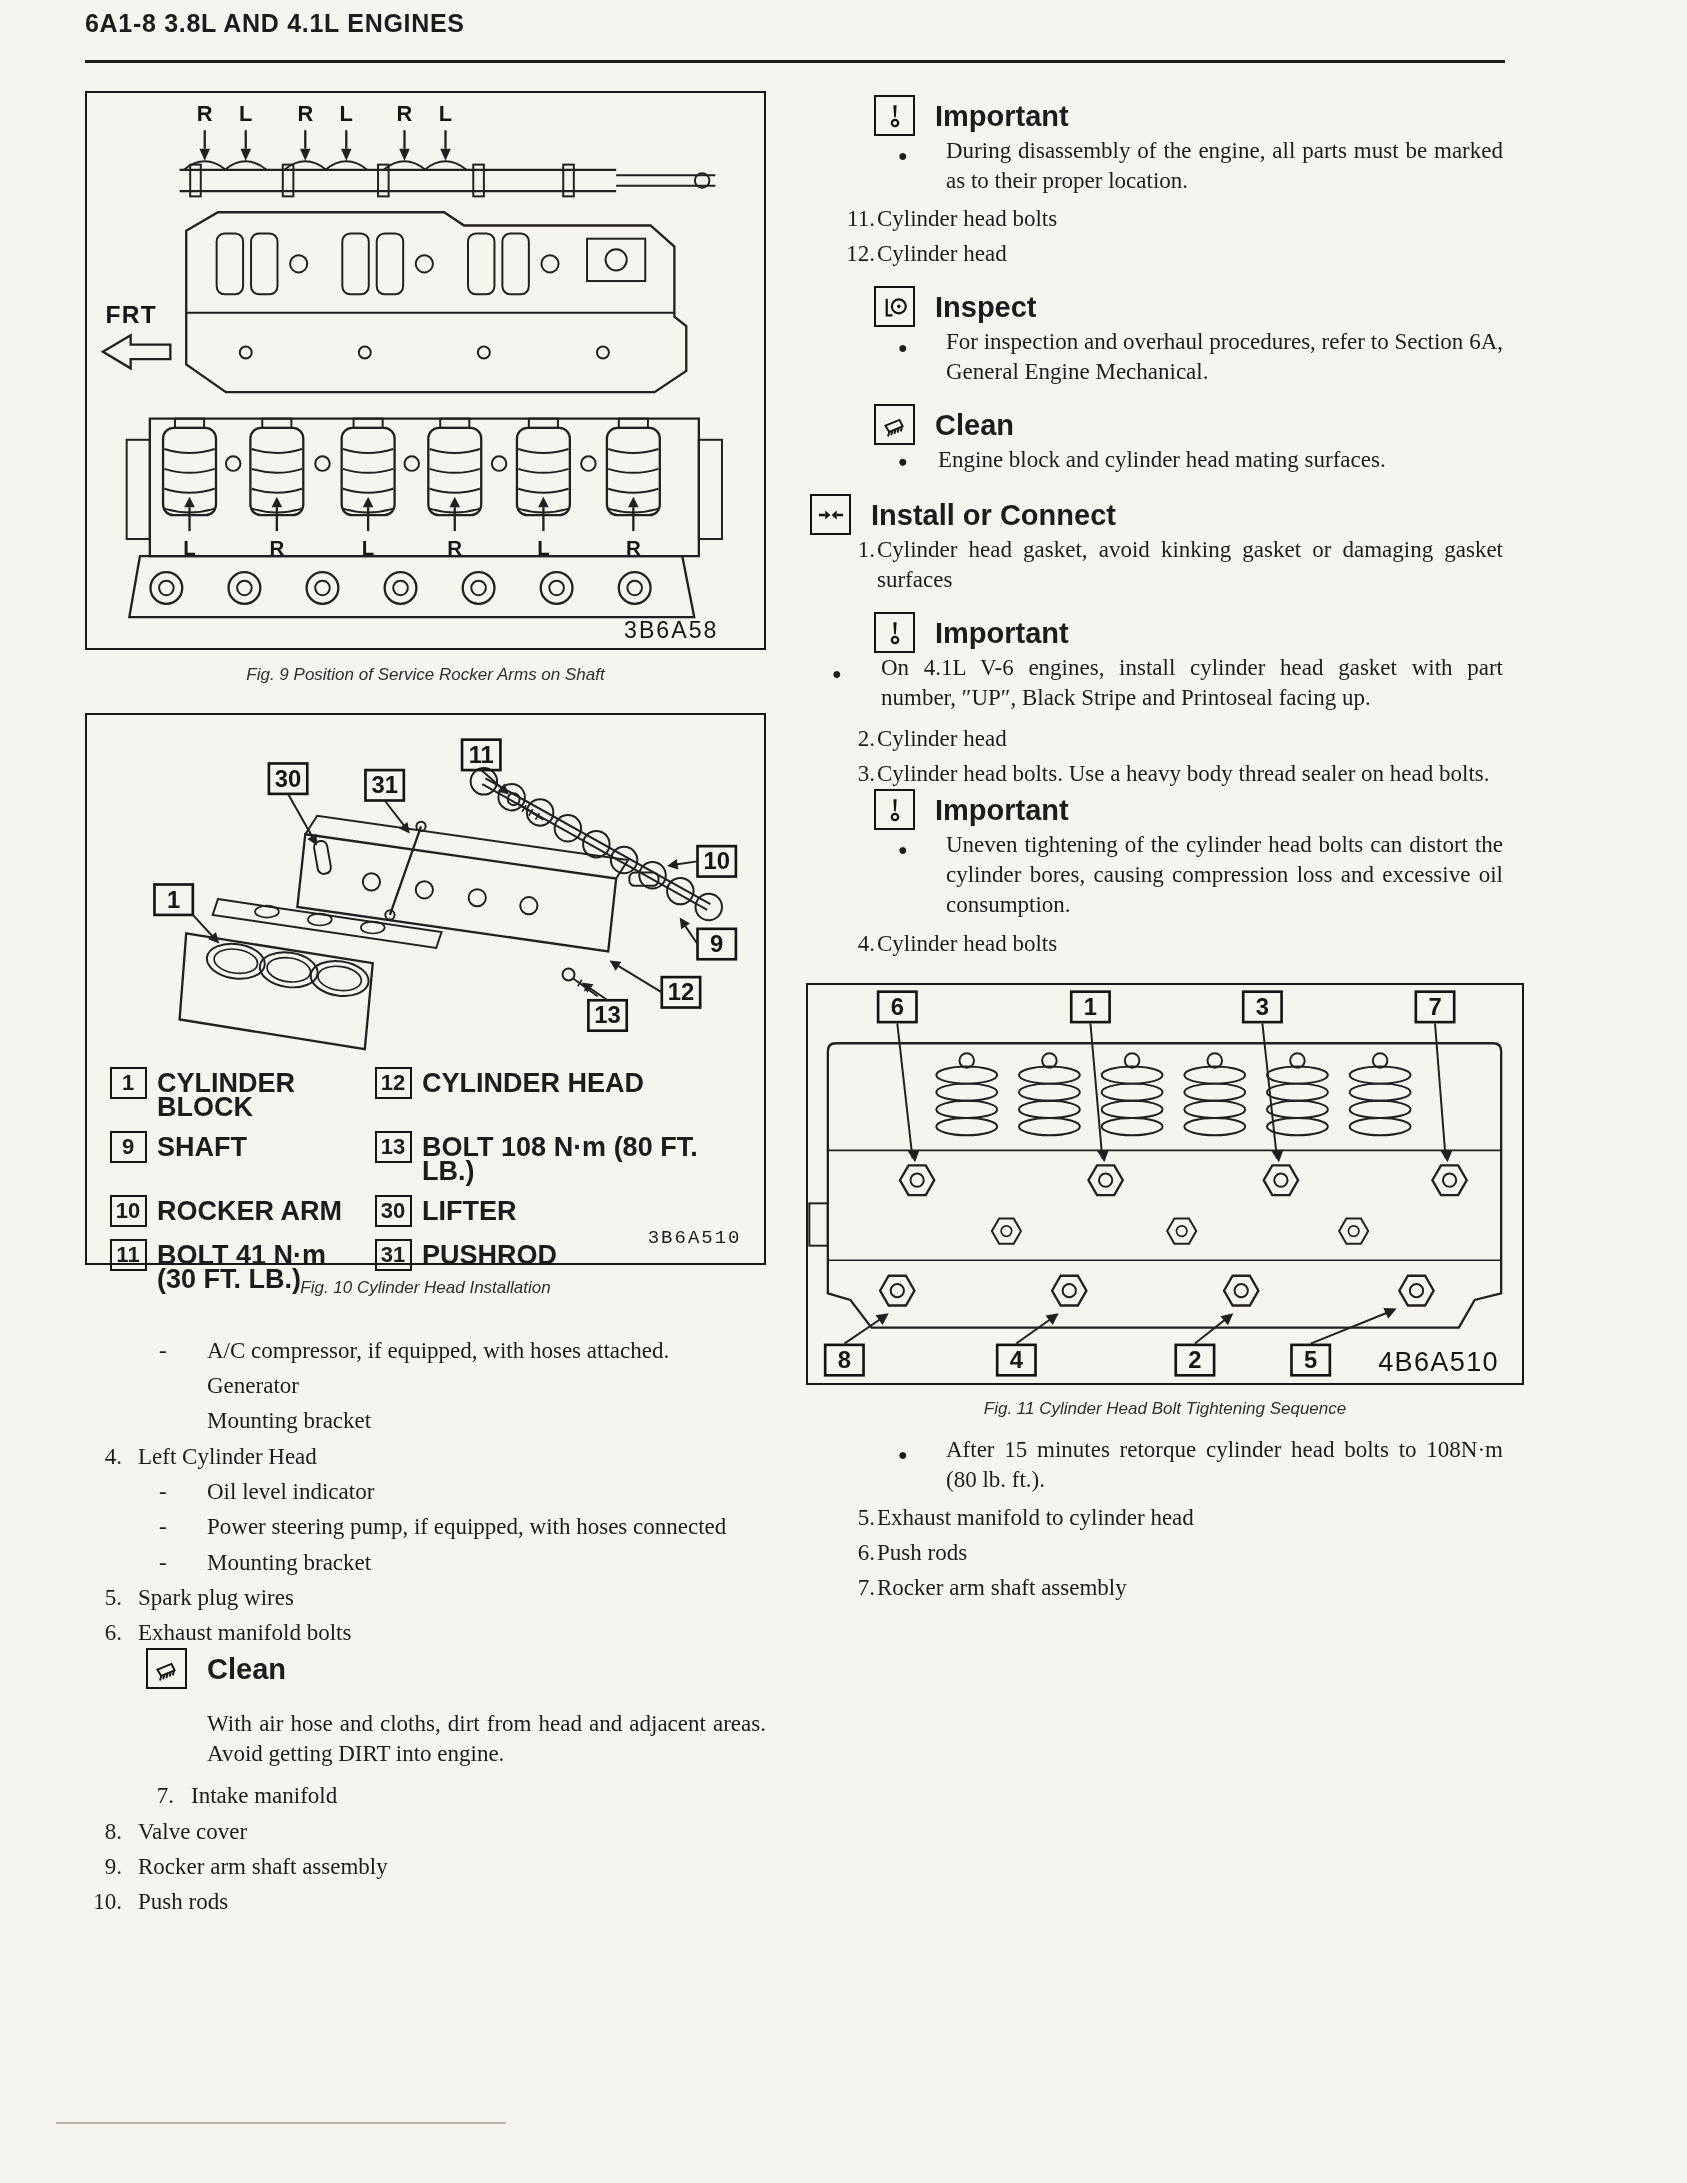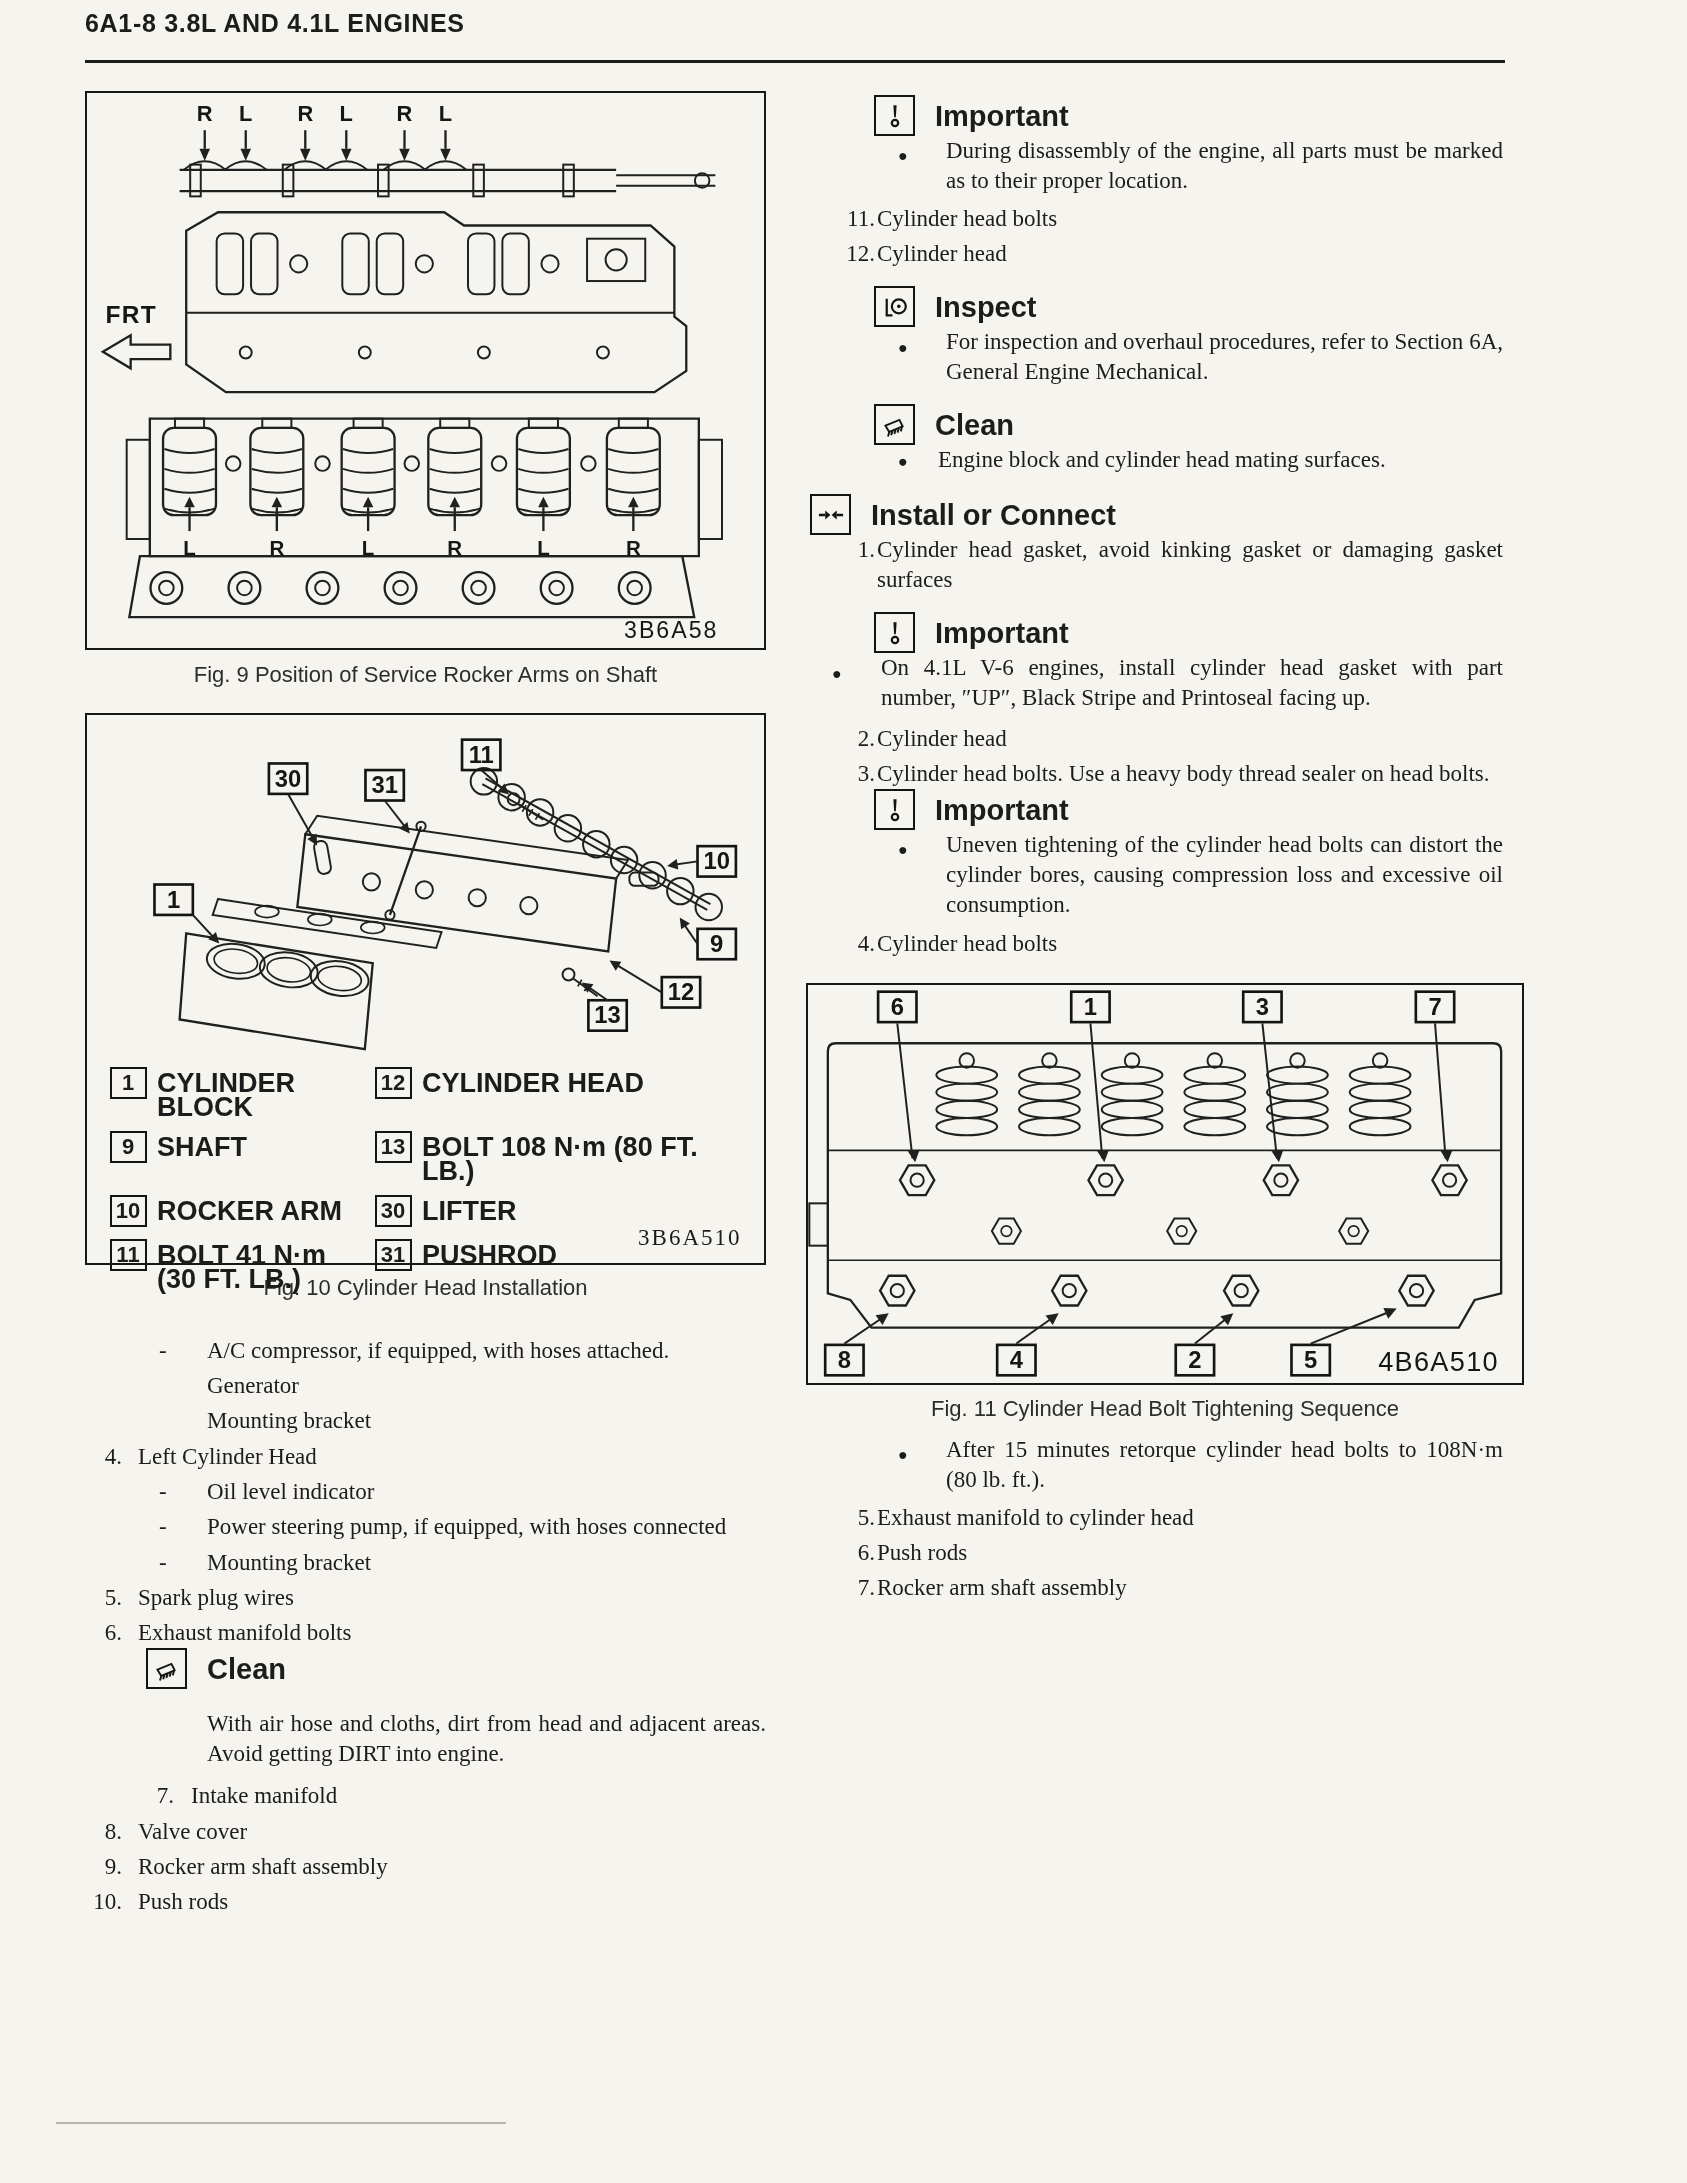--- a/index.html
+++ b/index.html
@@ -17,22 +17,22 @@
   .bottom-rule { position:absolute; left:56px; top:2122px; width:450px; height:2px; background:#b9b5ac; }
 
   .col-left  { position:absolute; left:85px;  top:91px; width:681px; }
   .col-right { position:absolute; left:810px; top:91px; width:693px; }
 
   .figbox { border:2.6px solid #171717; position:relative; background:transparent; }
   .fig9-box  { width:681px; height:559px; }
   .fig10-box { width:681px; height:552px; }
   .fig11-box { width:718px; height:402px; margin-left:-4px; }
   .fig-caption {
-    font-family:"Liberation Sans", sans-serif; font-size:22px; line-height:28px;
-    color:#2d2d2d; text-align:center;
+    font-family:"Liberation Sans", sans-serif; font-size:17px; line-height:28px;
+    color:#2d2d2d; text-align:center;font-style:italic;
   }
   .fig-caption.f11 { width:718px; margin-left:-4px; }
 
   
   svg text { font-family:"Liberation Sans", sans-serif; fill:#161616; }
   .t-lbl   { font-size:33px; font-weight:700; text-anchor:middle; }
   .t-lblsm { font-size:31px; font-weight:700; text-anchor:middle; }
   .t-co    { font-size:36px; font-weight:700; text-anchor:middle; }
   .t-code  { font-size:35px; letter-spacing:3px; }
   .t-code-lg { font-size:41px; letter-spacing:2px; }
@@ -50,21 +50,21 @@
   .lg-left { width:265px; flex:none; }
   .lg-num {
     flex:none; width:37px; height:32px; border:2.6px solid #151515;
     display:flex; align-items:center; justify-content:center;
     font-family:"Liberation Sans", sans-serif; font-weight:700; font-size:22px;
   }
   .lg-label { font-family:"Liberation Sans", sans-serif; font-weight:700; font-size:27px; line-height:24px; padding-top:4px; }
   .lg-label2 { display:block; }
   .fig-code {
     position:absolute; right:22.5px; bottom:9.3px;
-    font-family:Liberation Serif, serif; font-size:23px; letter-spacing:2px;
+    font-family:Liberation Mono, monospace; font-size:19px; letter-spacing:2px;
   }
 
   
   .icon-heading { display:flex; align-items:center; gap:20px; }
   .ih-ind { margin-left:64px; }
   .ih-ind-l { margin-left:61px; }
   .sym-box {
     width:41px; height:41px; border:2.6px solid #141414; flex:none;
     display:inline-flex; align-items:center; justify-content:center; background:transparent;
   }

